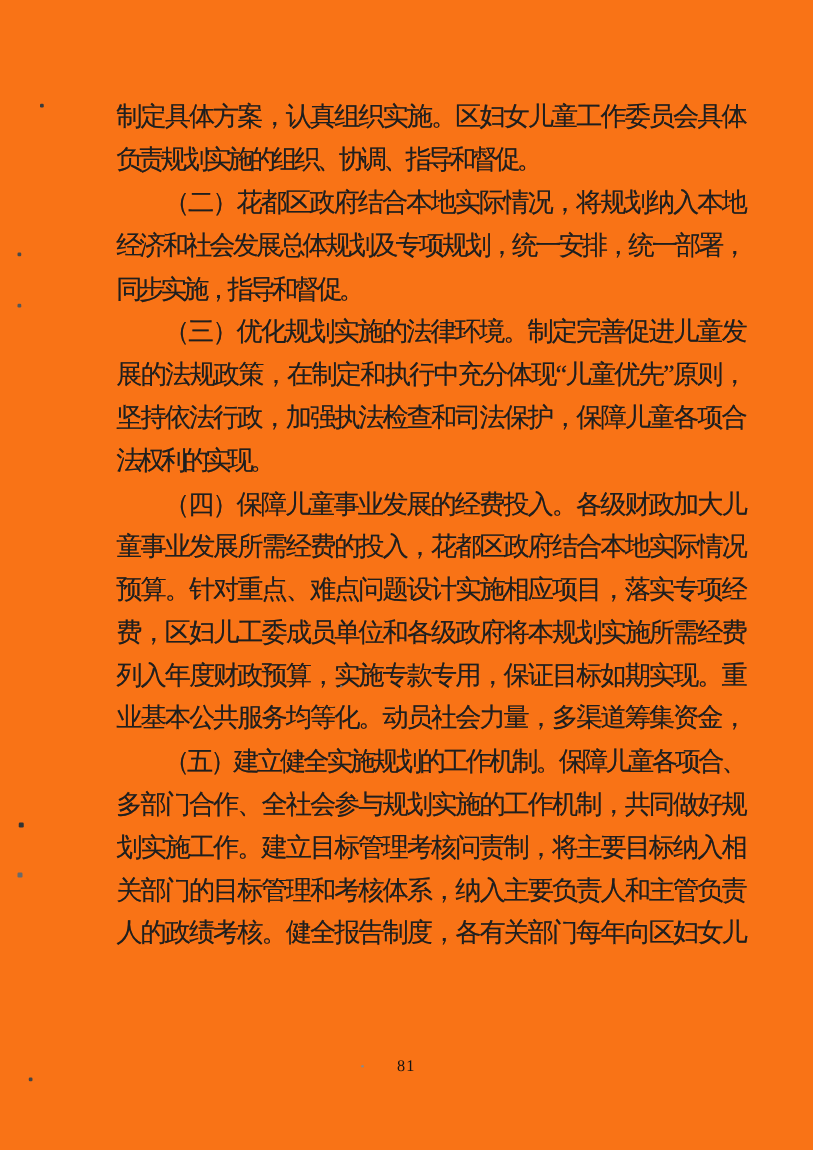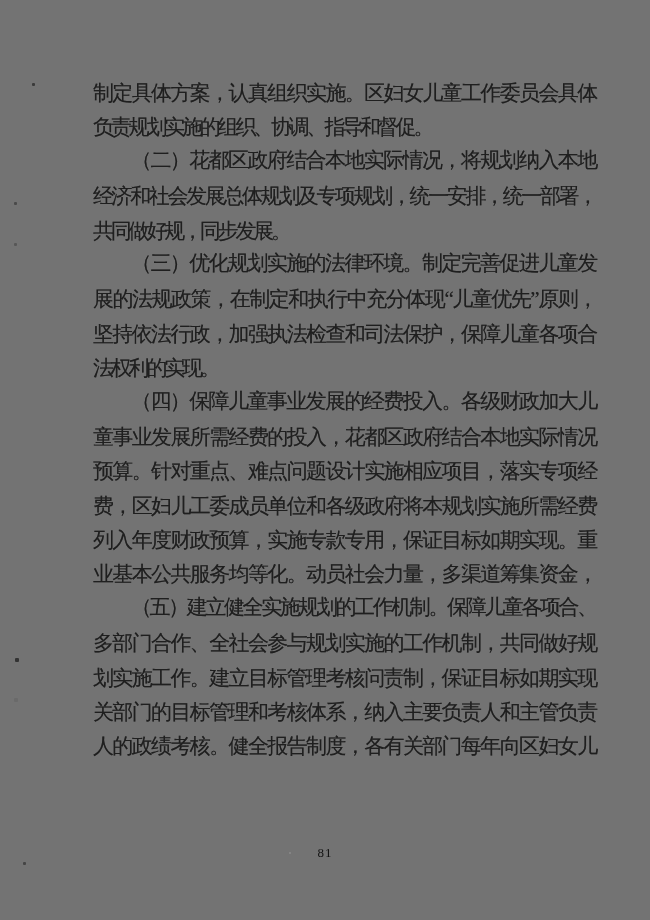--- a/index.html
+++ b/index.html
@@ -7,21 +7,21 @@
     padding: 0;
     width: 650px;
     height: 920px;
     background: #fcfcfc;
     font-family: "Liberation Serif", "DejaVu Serif", serif;
   }
   .page {
     position: relative;
     width: 650px;
     height: 920px;
-    background: #737373;
+    background: #f97316;
     overflow: hidden;
   }
   .text-block {
     position: absolute;
     left: 93px;
     top: 76px;
     width: 502px;
   }
   .line {
     height: 34.4px;
@@ -33,21 +33,20 @@
     white-space: normal;
     text-shadow: 0 0 0.5px rgba(20,20,20,0.5);
   }
   .line.j {
     text-align: justify;
     text-align-last: justify;
     text-justify: inter-character;
   }
   .line.indent {
     padding-left: 38px;
-    font-family: Liberation Mono, monospace;
   }
   .page-number {
     position: absolute;
     top: 845px;
     left: 0;
     width: 650px;
     text-align: center;
     font-size: 13px;
     letter-spacing: 1px;
     color: #141414;
@@ -60,34 +59,34 @@
 </head>
 <body>
 
 <div class="page">
 
   <div class="text-block">
     <div class="line j">制定具体方案，认真组织实施。区妇女儿童工作委员会具体</div>
     <div class="line">负责规划实施的组织、协调、指导和督促。</div>
     <div class="line j indent">（二）花都区政府结合本地实际情况，将规划纳入本地</div>
     <div class="line j">经济和社会发展总体规划及专项规划，统一安排，统一部署，</div>
-    <div class="line">共同做好规，同步发展。</div>
+    <div class="line">同步实施，指导和督促。</div>
     <div class="line j indent">（三）优化规划实施的法律环境。制定完善促进儿童发</div>
     <div class="line j">展的法规政策，在制定和执行中充分体现“儿童优先”原则，</div>
     <div class="line j">坚持依法行政，加强执法检查和司法保护，保障儿童各项合</div>
     <div class="line">法权利的实现。</div>
     <div class="line j indent">（四）保障儿童事业发展的经费投入。各级财政加大儿</div>
     <div class="line j">童事业发展所需经费的投入，花都区政府结合本地实际情况</div>
     <div class="line j">预算。针对重点、难点问题设计实施相应项目，落实专项经</div>
     <div class="line j">费，区妇儿工委成员单位和各级政府将本规划实施所需经费</div>
     <div class="line j">列入年度财政预算，实施专款专用，保证目标如期实现。重</div>
     <div class="line j">业基本公共服务均等化。动员社会力量，多渠道筹集资金，</div>
     <div class="line j indent">（五）建立健全实施规划的工作机制。保障儿童各项合、</div>
     <div class="line j">多部门合作、全社会参与规划实施的工作机制，共同做好规</div>
-    <div class="line j">划实施工作。建立目标管理考核问责制，保证目标如期实现</div>
+    <div class="line j">划实施工作。建立目标管理考核问责制，将主要目标纳入相</div>
     <div class="line j">关部门的目标管理和考核体系，纳入主要负责人和主管负责</div>
     <div class="line j">人的政绩考核。健全报告制度，各有关部门每年向区妇女儿</div>
   </div>
 
   <div class="page-number">81</div>
 
   <div class="speck" style="left:32px;  top:83px;  width:3px; height:3px; background:#3a3a3a;"></div>
   <div class="speck" style="left:14px;  top:202px; width:3px; height:3px; background:#4a4a4a;"></div>
   <div class="speck" style="left:14px;  top:243px; width:3px; height:3px; background:#575757;"></div>
   <div class="speck" style="left:15px;  top:658px; width:4px; height:4px; background:#333333;"></div>

